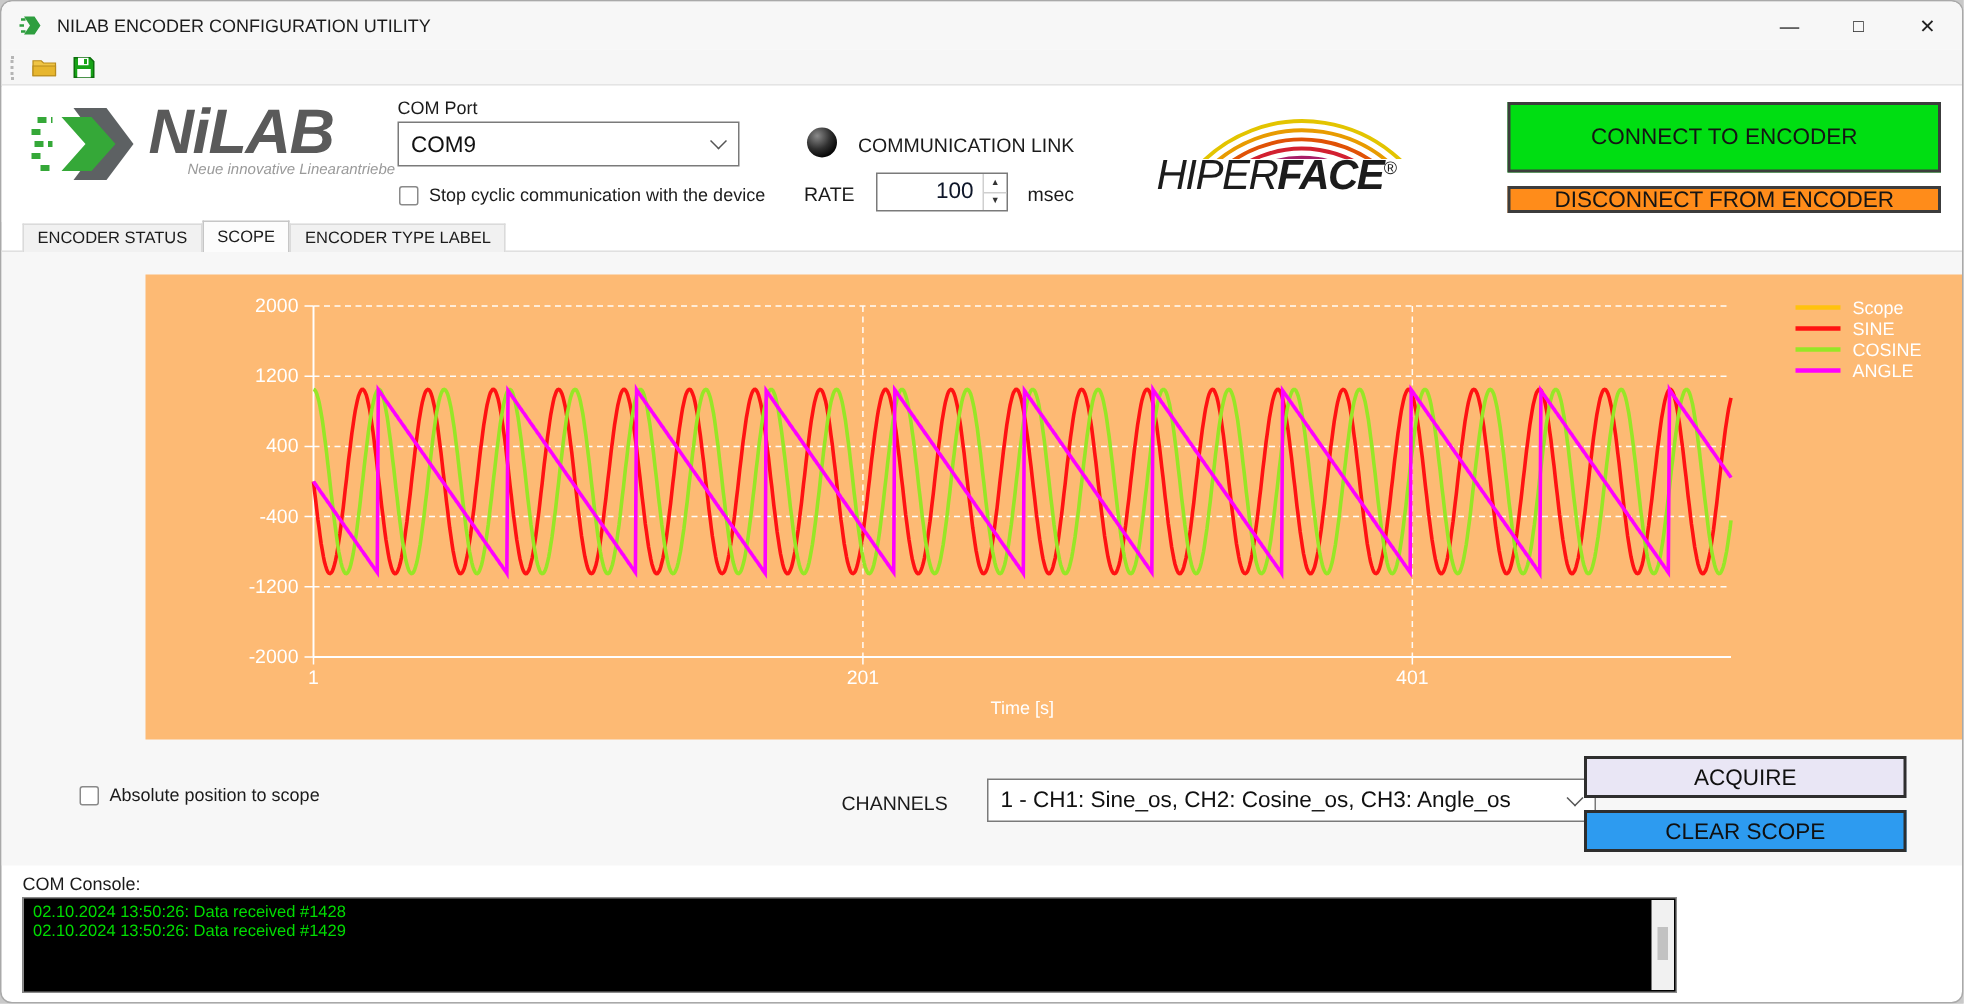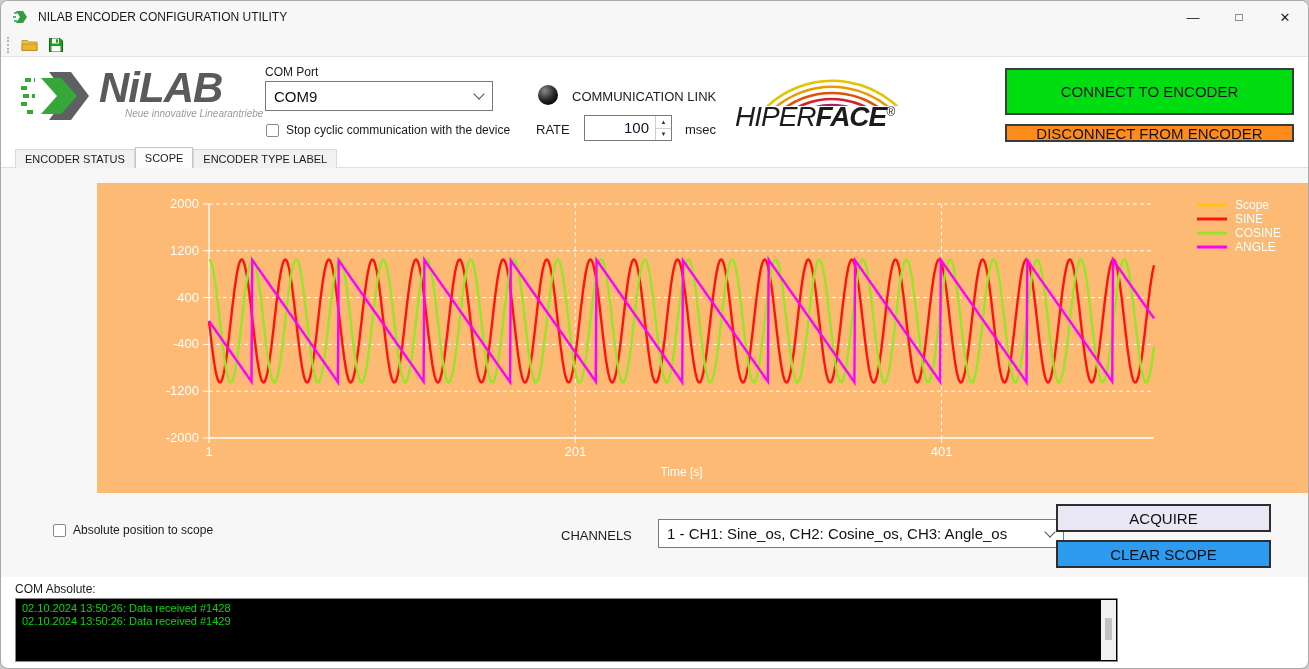--- a/index.html
+++ b/index.html
@@ -38,21 +38,21 @@
   .checkrow { position:absolute; display:flex; align-items:center; font-size:12px; color:#1b1b1b; }
   .checkbox { width:13px; height:13px; border:1px solid #8a8a8a; background:#fff; border-radius:2px; margin-right:7px; flex:none; }
   .led { position:absolute; width:20px; height:20px; border-radius:50%;
     background:radial-gradient(circle at 34% 28%, #8a8a8a 0%, #303030 45%, #000 80%); }
   .spinner { position:absolute; width:88px; height:26px; background:#fff; border:1px solid #7a7a7a; display:flex; }
   .spinner .num { flex:1; font-size:15px; color:#0f172a; text-align:right; padding:3px 6px 0 0; }
   .spinner .arrows { width:16px; border-left:1px solid #cfcfcf; display:flex; flex-direction:column; }
   .spinner .arrows span { flex:1; display:flex; align-items:center; justify-content:center;
     font-size:6px; color:#333; line-height:1; }
   .spinner .arrows span:first-child { border-bottom:1px solid #cfcfcf; }
-  .hface { position:absolute; left:734px; top:4px; width:215px; height:80px; }
+  .hface { position:absolute; left:770px; top:4px; width:215px; height:80px; }
   .hface-text { position:absolute; left:0; top:39px; font-size:28px; font-style:italic; color:#1c1c1c;
     letter-spacing:-1px; white-space:nowrap; }
   .hface-text .bold { font-weight:900; }
   .hface-text sup { font-size:12px; font-weight:normal; }
   .bigbtn { position:absolute; left:1004px; width:289px; border:2px solid #3c3c3c;
     display:flex; align-items:center; justify-content:center; font-size:15px; color:#141414; cursor:default; }
   
   .tabstrip { position:absolute; left:14px; top:147px; height:20px; display:flex; align-items:flex-end; z-index:3; }
   .tab { font-size:11px; color:#1b1b1b; padding:3px 9px 3px 9px; background:#f1f1f1;
     border:1px solid #dadada; border-bottom:none; margin-right:0; height:19px; }
@@ -229,21 +229,21 @@
     <span>Absolute position to scope</span>
   </div>
   <div class="fieldlabel" style="left:560px; top:527px; font-size:13px;">CHANNELS</div>
   <div class="combo" style="left:657px; top:518px; width:406px; height:29px;">
     <span class="val">1 - CH1: Sine_os, CH2: Cosine_os, CH3: Angle_os</span>
     <span class="chev"></span>
   </div>
   <div class="smallbtn" id="btn-acquire" style="top: 503px; background: rgb(233, 230, 245);">ACQUIRE</div>
   <div class="smallbtn" id="btn-clear" style="top: 539px; background: rgb(45, 155, 240);">CLEAR SCOPE</div>
 
-  <div class="console-label">COM Absolute:</div>
+  <div class="console-label">COM Console:</div>
   <div class="console" id="console">
     <div id="console-lines">
         <div class="console-line" style="color: rgb(0, 220, 0);">02.10.2024 13:50:26: Data received #1428</div>
         <div class="console-line" style="color: rgb(0, 220, 0);">02.10.2024 13:50:26: Data received #1429</div>
       </div>
     <div class="console-scroll">
       <div class="console-thumb"></div>
     </div>
   </div>
 </div>

